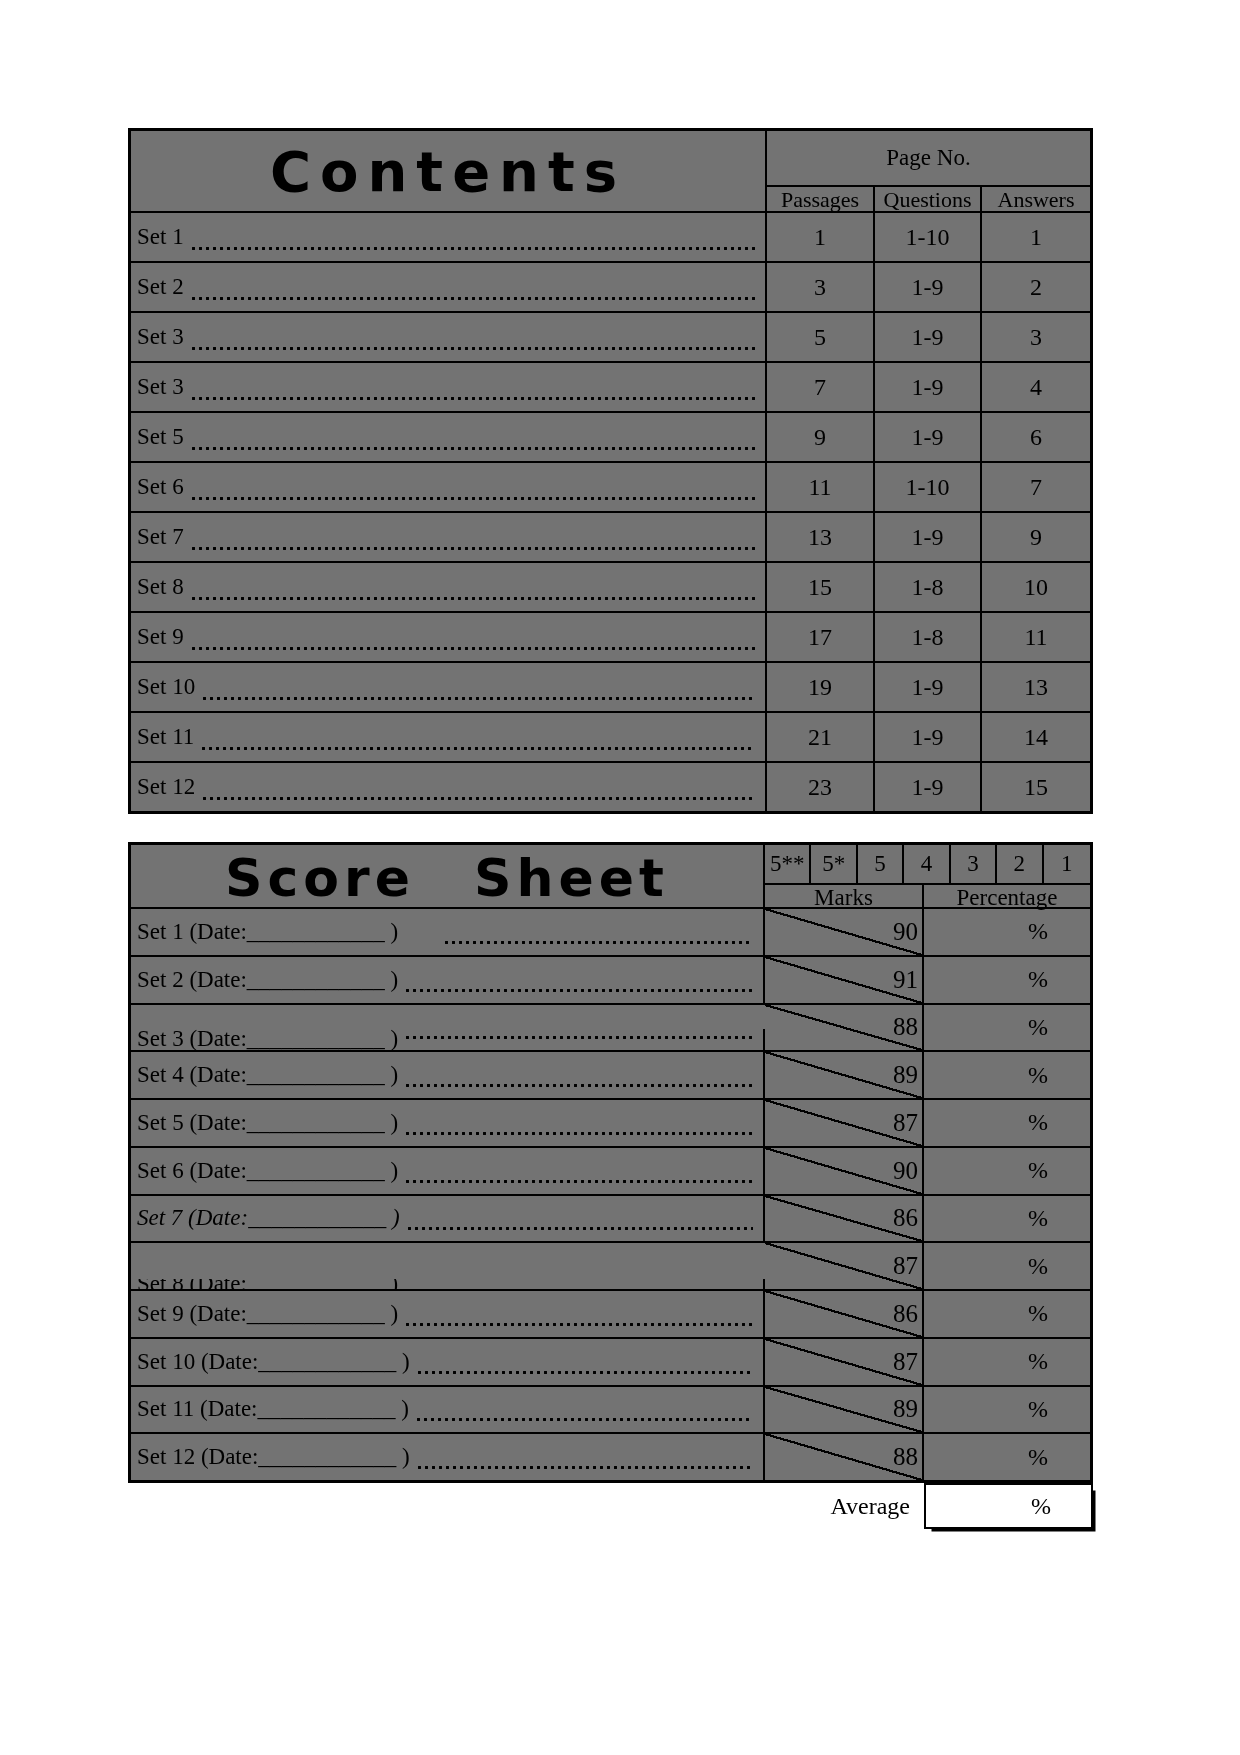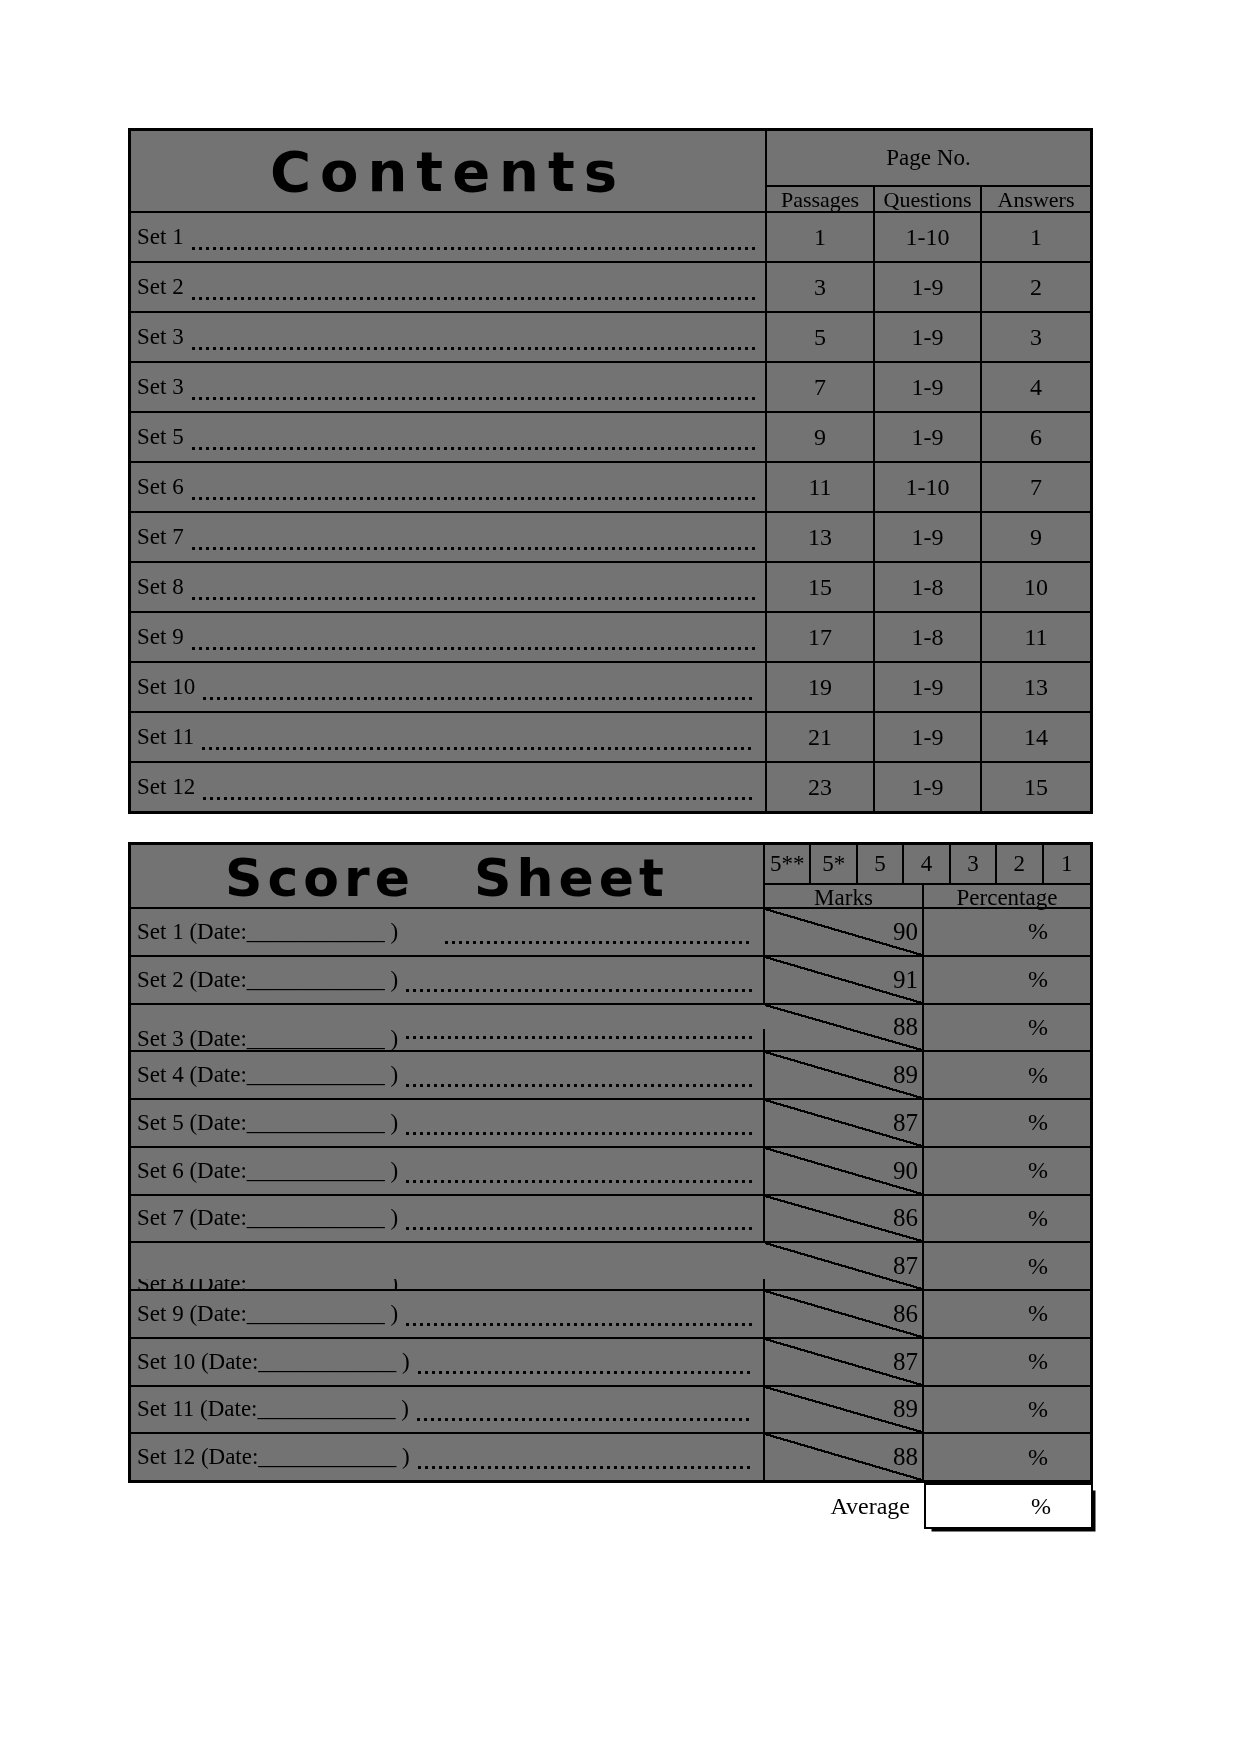--- a/index.html
+++ b/index.html
@@ -305,21 +305,21 @@
     </div>
     <div class="marks-cell">
       <span>90</span>
     </div>
     <div class="pct-cell">
       <span>%</span>
     </div>
   </div>
 
   <div class="s-row">
-    <div class="lab-cell" style="grid-column:1;">
+    <div class="lab-cell" style="grid-column:1;font-style:italic;">
       <span>Set 7 (Date:____________ )</span>
       <span class="leader"></span>
     </div>
     <div class="marks-cell">
       <span>86</span>
     </div>
     <div class="pct-cell">
       <span>%</span>
     </div>
   </div>

